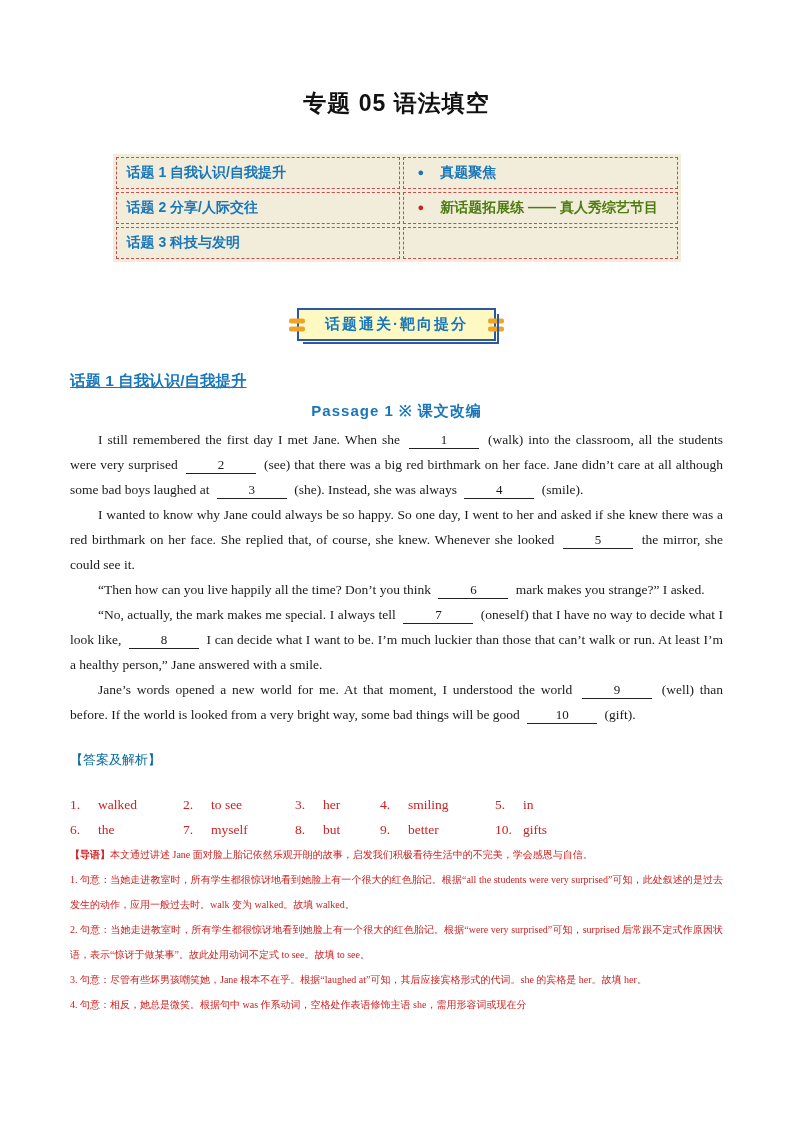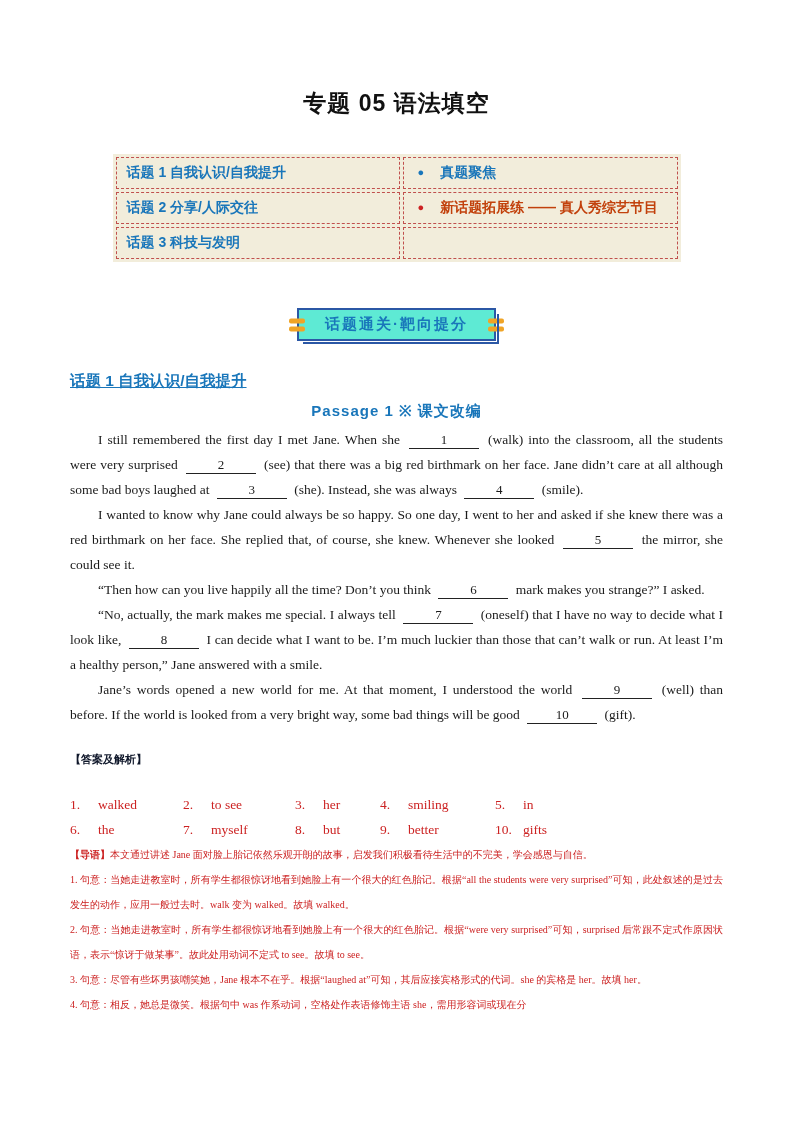--- a/index.html
+++ b/index.html
@@ -42,21 +42,21 @@
     vertical-align:middle;
   }
   td.lcell { width:262px; color:#1976ba; }
   td.rcell { }
   .bullet { font-size:11px; margin:0 16px 0 4px; vertical-align:1px; }
   
   .banner-row { display:flex; justify-content:center; margin:0 0 30px 0; }
   .banner {
     position:relative;
     border:2px solid #2b57a5;
-    background:#5eead4;
+    background:#fef9c3;
     padding:5px 26px;
     font-family:"Liberation Sans", sans-serif;
     font-weight:bold;
     font-size:15px;
     letter-spacing:2px;
     color:#1976ba;
   }
   .banner::after {
     content:"";
     position:absolute;
@@ -106,23 +106,23 @@
     margin:0 4px;
     border-bottom:1px solid #222;
     text-align:center;
     text-indent:0;
     line-height:16px;
     font-size:13px;
   }
   
   .ans-head {
     margin:20px 0 4px 0;
-    color:#0f172a;
-    font-weight:bold;
-    font-size:11px;
+    color:#0369a1;
+    font-weight:normal;
+    font-size:13px;
     line-height:25px;
   }
   .answers {
     display:grid;
     grid-template-columns:113px 112px 85px 115px auto;
     color:#cc2222;
     font-size:13.5px;
     line-height:25px;
     margin-top:20px;
   }
@@ -144,21 +144,21 @@
   <h1 class="title">专题 05 语法填空</h1>
 
   <table class="topics">
     <tbody>
         <tr>
           <td class="lcell">话题 1 自我认识/自我提升</td>
           <td class="rcell"><span class="bullet" style="color: rgb(25, 118, 186);">●</span><span style="color: rgb(25, 118, 186); margin-top: 18px;">真题聚焦</span></td>
         </tr>
         <tr>
           <td class="lcell">话题 2 分享/人际交往</td>
-          <td class="rcell"><span class="bullet" style="color: rgb(204, 34, 34);">●</span><span style="color: #c2410c;">新话题拓展练 —— 真人秀综艺节目</span></td>
+          <td class="rcell"><span class="bullet" style="color: rgb(204, 34, 34);">●</span><span style="color: #4d7c0f;">新话题拓展练 —— 真人秀综艺节目</span></td>
         </tr>
         <tr>
           <td class="lcell">话题 3 科技与发明</td>
           <td class="rcell"></td>
         </tr>
       </tbody>
   </table>
 
   <div class="banner-row">
     <div class="banner">

